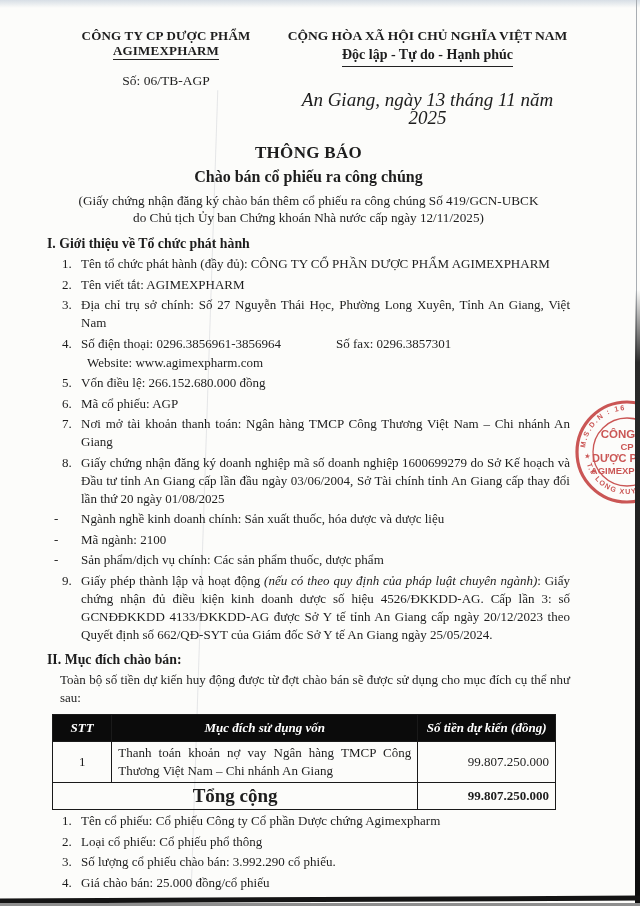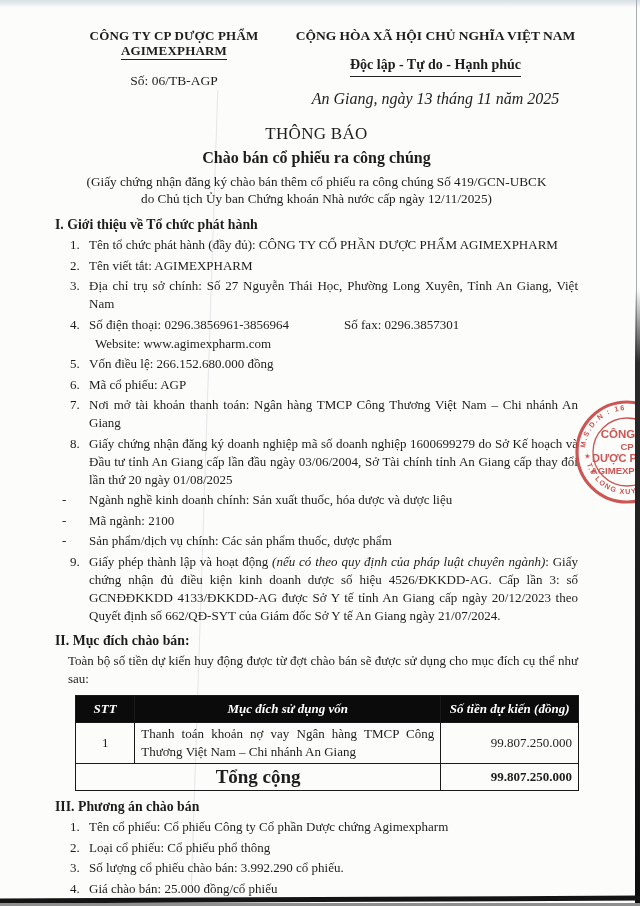--- a/index.html
+++ b/index.html
@@ -13,55 +13,55 @@
     background:linear-gradient(to bottom, rgba(203,212,222,0.75), rgba(203,212,222,0)); }
   .scan-right-line { position:absolute; top:0; bottom:0; right:3px; width:1px; background:#a8adb2; }
   .scan-right-dark { position:absolute; top:0; bottom:0; right:0; width:5px;
     background:linear-gradient(to bottom, rgba(40,40,40,0) 0%, rgba(40,40,40,0) 32%, #2a2a2a 40%, #0d0d0d 100%); }
   .scan-bottom-bar { position:absolute; left:-4px; bottom:4px; width:650px; height:5px;
     background:#141414; transform:rotate(-0.25deg); }
   .scan-bottom-gray { position:absolute; left:0; bottom:0; width:640px; height:3px; background:#8e8e8e; }
   .scan-crease { position:absolute; left:204px; top:90px; height:800px; width:1px;
     background:rgba(175,180,190,0.30); transform:rotate(1.9deg); }
 
-  .content { position:absolute; left:55px; top:0; width:523px; }
+  .content { position:absolute; left:47px; top:0; width:523px; }
 
   
   .hdr { display:flex; margin-top:28px; }
   .h-left { width:238px; text-align:center; }
   .h-left .org { font-weight:bold; font-size:13px; line-height:15px; letter-spacing:0.2px; }
   .h-left .org-u { border-bottom:1.3px solid #222; padding-bottom:1px; display:inline-block; }
   .h-left .docno { margin-top:12px; font-size:13.5px; }
   .h-right { flex:1; text-align:center; }
   .h-right .nat { font-weight:bold; font-size:13.5px; line-height:16px; }
-  .h-right .motto { font-weight:bold; font-size:14px; margin-top:12px; }
+  .h-right .motto { font-weight:bold; font-size:14px; margin-top:2px; }
   .h-right .motto span { border-bottom:1.4px solid #222; padding-bottom:1.5px; display:inline-block; }
-  .h-right .pdate { margin-top:13px; font-style:italic; font-size:16px; }
+  .h-right .pdate { margin-top:24px; font-style:italic; font-size:19px; }
 
   
   .titleblock { text-align:center; margin-top:15px; }
-  .t-main { font-weight:normal; font-size:17px; line-height:21px; letter-spacing:0.3px; }
+  .t-main { font-weight:bold; font-size:17px; line-height:21px; letter-spacing:0.3px; }
   .t-sub  { font-weight:bold; font-size:16px; line-height:20px; margin-top:4px; }
   .t-note { font-size:13.2px; line-height:17px; margin-top:5px; }
 
   .sec-head { font-weight:bold; font-size:13.8px; margin-top:9px; }
   .sec-head.tight { margin-top:7px; }
 
   .item { display:flex; margin-top:2.5px; }
   .item .num { flex:0 0 19px; margin-left:15px; }
   .item.dash .num { flex:0 0 27px; margin-left:7px; }
   .item .txt { flex:1; text-align:justify; }
   .subline { margin-left:40px; margin-top:1px; }
   .phone-row { display:flex; }
   .phone-row .fax { margin-left:55px; }
 
   .intro { margin-left:13px; margin-top:2px; text-align:justify; }
 
   
-  table.fund { border-collapse:collapse; margin:7px 0 0 20px; width:504px;
+  table.fund { border-collapse:collapse; margin:7px 0 0 5px; width:504px;
     border:1.6px solid #1a1a1a; }
   table.fund td, table.fund th { border:1.2px solid #1a1a1a; padding:2px 6px; vertical-align:middle; }
   table.fund thead th { background:#0b0b0b; color:#ffffff; font-weight:bold; font-style:italic;
     font-size:13px; height:22px; text-align:center; }
   .col-stt { width:48px; text-align:center; }
   .col-purpose { width:312px; }
   .col-amount { width:128px; }
   td.purpose { text-align:justify; padding:3px 8px; line-height:18px; }
   td.amount { text-align:right; padding-right:8px; }
   td.total-label { text-align:center; font-weight:bold; font-size:19px; height:22px; }
@@ -149,21 +149,21 @@
     <div class="item dash">
       <span class="num">-</span>
       <span class="txt">Mã ngành: 2100</span>
     </div>
     <div class="item dash">
       <span class="num">-</span>
       <span class="txt">Sản phẩm/dịch vụ chính: Các sản phẩm thuốc, dược phẩm</span>
     </div>
     <div class="item">
       <span class="num">9.</span>
-      <span class="txt"><span>Giấy phép thành lập và hoạt động </span><i>(nếu có theo quy định của pháp luật chuyên ngành)</i><span>: Giấy chứng nhận đủ điều kiện kinh doanh dược số hiệu 4526/ĐKKDD-AG. Cấp lần 3: số GCNĐĐKKDD 4133/ĐKKDD-AG được Sở Y tế tỉnh An Giang cấp ngày 20/12/2023 theo Quyết định số 662/QĐ-SYT của Giám đốc Sở Y tế An Giang ngày 21/07/2024.</span></span>
+      <span class="txt"><span>Giấy phép thành lập và hoạt động </span><i>(nếu có theo quy định của pháp luật chuyên ngành)</i><span>: Giấy chứng nhận đủ điều kiện kinh doanh dược số hiệu 4526/ĐKKDD-AG. Cấp lần 3: số GCNĐĐKKDD 4133/ĐKKDD-AG được Sở Y tế tỉnh An Giang cấp ngày 20/12/2023 theo Quyết định số 662/QĐ-SYT của Giám đốc Sở Y tế An Giang ngày 25/05/2024.</span></span>
     </div>
 
     <div class="sec-head tight">II. Mục đích chào bán:</div>
     <div class="intro">Toàn bộ số tiền dự kiến huy động được từ đợt chào bán sẽ được sử dụng cho mục đích cụ thể như sau:</div>
 
     <table class="fund">
       <thead>
         <tr>
           <th class="col-stt">STT</th>
           <th class="col-purpose">Mục đích sử dụng vốn</th>
@@ -176,21 +176,20 @@
           <td class="purpose">Thanh toán khoản nợ vay Ngân hàng TMCP Công Thương Việt Nam – Chi nhánh An Giang</td>
           <td class="amount">99.807.250.000</td>
         </tr>
         <tr>
           <td class="total-label" colspan="2">Tổng cộng</td>
           <td class="total-amount">99.807.250.000</td>
         </tr>
       </tbody>
     </table>
 
-    <div class="sec-head tight">III. Phương án chào bán</div>
 
     <div class="item">
       <span class="num">1.</span>
       <span class="txt">Tên cổ phiếu: Cổ phiếu Công ty Cổ phần Dược chứng Agimexpharm</span>
     </div>
     <div class="item">
       <span class="num">2.</span>
       <span class="txt">Loại cổ phiếu: Cổ phiếu phổ thông</span>
     </div>
     <div class="item">

